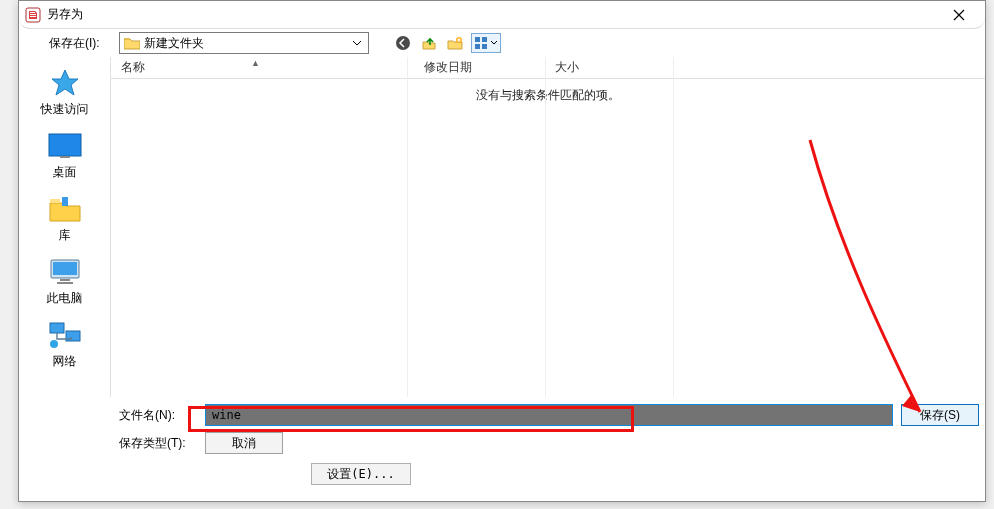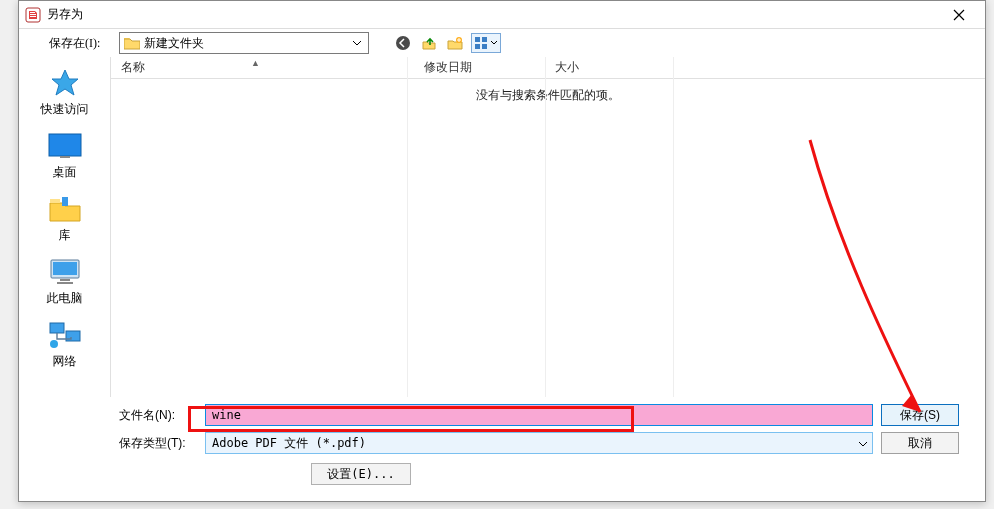--- a/index.html
+++ b/index.html
@@ -1,47 +1,47 @@
 <!DOCTYPE html>
 <html><head>
 <meta charset="utf-8">
 <style>
 * { box-sizing: border-box; margin: 0; padding: 0; }
 body { font-family: "Microsoft YaHei", "SimSun", Arial, sans-serif; font-size: 12px; background: #f0f0f0; width: 994px; height: 509px; overflow: hidden; position: relative; }
 .dialog { position: absolute; left: 18px; top: 0; width: 968px; height: 502px; background: #fff; border: 1px solid #888; box-shadow: 0 2px 8px rgba(0,0,0,0.2); }
-.titlebar { height: 28px; display: flex; align-items: center; padding: 0 6px; background: #fff; border-bottom: 1px solid #ddd; }
+.titlebar { height: 28px; display: flex; align-items: center; padding: 0 6px; background: #fff; border-bottom: 1px solid #ddd; border-radius: 11px; }
 .titlebar-icon { width: 16px; height: 16px; margin-right: 6px; display: inline-flex; align-items: center; justify-content: center; }
 .titlebar-title { flex: 1; font-size: 12px; color: #000; }
 .close-btn { width: 40px; height: 26px; display: flex; align-items: center; justify-content: center; cursor: pointer; }
 .toolbar-row { height: 28px; display: flex; align-items: center; padding: 4px 8px 4px 30px; gap: 8px; }
-.savein-label { width: 62px; font-size: 12px; font-family: Liberation Serif, serif; }
+.savein-label { width: 62px; font-size: 12px; }
 .location-combo { width: 250px; height: 22px; border: 1px solid #7a7a7a; background: #fff; display: flex; align-items: center; padding: 8px 4px; }
 .folder-ico { width: 16px; height: 14px; margin-right: 4px; }
 .location-text { flex: 1; font-size: 12px; }
 .combo-arrow { width: 14px; height: 20px; display: flex; align-items: center; justify-content: center; color: #000; }
 .tbicons { display: flex; gap: 6px; margin-left: 16px; }
 .tbicon { width: 20px; height: 20px; display: flex; align-items: center; justify-content: center; cursor: pointer; }
 .body-row { display: flex; height: 340px; }
 .places-bar { width: 92px; border-right: 1px solid #e0e0e0; padding-top: 6px; display: flex; flex-direction: column; gap: 2px; }
 .place { display: flex; flex-direction: column; align-items: center; padding: 4px 0 6px; cursor: pointer; }
 .place-icon { width: 36px; height: 32px; margin-bottom: 2px; display: flex; align-items: center; justify-content: center; }
 .place-label { font-size: 12px; }
 .fileview { flex: 1; display: flex; flex-direction: column; }
 .headers { height: 22px; border-bottom: 1px solid #e0e0e0; display: flex; align-items: center; font-size: 12px; color: #333; }
 .hcol { padding: 0 10px; border-right: 1px solid transparent; height: 100%; display: flex; align-items: center; }
 .h-name { width: 296px; position: relative; }
 .h-name .sortarrow { position: absolute; left: 140px; top: 1px; color: #666; font-size: 9px; }
 .h-date { width: 138px; padding-left: 17px; }
 .h-type { width: 128px; }
 .h-size { width: 120px; }
 .list-body { flex: 1; display: flex; align-items: flex-start; justify-content: center; padding-top: 8px; color: #222; font-size: 12px; }
-.bottom-fields { padding: 4px 26px 2px 100px; position: relative; }
+.bottom-fields { padding: 4px 6px 2px 100px; position: relative; }
 .field-row { display: flex; align-items: center; height: 28px; gap: 8px; }
 .field-label { width: 78px; font-size: 12px; }
-.filename-input { flex: 1; height: 22px; border: 1px solid #098be2; background: #f9a8d4; padding: 0 6px; font-family: SimSun, monospace; font-size: 12px; outline: none; }
+.filename-input { flex: 1; height: 22px; border: 1px solid #098be2; background: #737373; padding: 0 6px; font-family: SimSun, monospace; font-size: 12px; outline: none; }
 .filetype-combo { flex: 1; height: 22px; border: 1px solid #7ac0f0; background: #eaf4fd; display: flex; align-items: center; padding: 0 6px; font-family: SimSun, monospace; font-size: 12px; position: relative; }
 .btn { width: 78px; height: 22px; border: 1px solid #0b6fbf; background: #e7f3fb; font-size: 12px; cursor: pointer; display: flex; align-items: center; justify-content: center; }
 .btn-cancel { border: 1px solid #a0a0a0; background: #f3f3f3; }
 .settings-row { padding: 6px 0 0 192px; }
 .settings-btn { width: 100px; height: 22px; border: 1px solid #b0b0b0; background: #f3f3f3; color: #000000; font-family: SimSun, monospace; font-size: 12px; display: flex; align-items: center; justify-content: center; }
 .red-box { position: absolute; border: 3px solid #e11; pointer-events: none; }
 .red-box-1 { left: 188px; top: 406px; width: 446px; height: 26px; }
 .arrow-svg { position: absolute; pointer-events: none; }
 .divider-v { position:absolute; top:0; bottom:0; width:1px; background:#eee; }
 </style>
@@ -194,26 +194,20 @@
   <div class="bottom-fields">
     <div class="field-row">
       <span class="field-label">文件名(N):</span>
       <input class="filename-input" value="wine" style="">
       <div class="btn">
           <span>保存(S)</span>
         </div>
     </div>
     <div class="field-row">
       <span class="field-label">保存类型(T):</span>
-      <div class="filetype-combo">
-        <span>Adobe PDF 文件 (*.pdf)</span>
-        <span style="position:absolute;right:4px;"><svg width="10" height="6" viewBox="0 0 10 6">
-              <path d="M1 1l4 4 4-4" fill="none" stroke="#000"></path>
-            </svg></span>
-      </div>
       <div class="btn btn-cancel">
           <span>取消</span>
         </div>
     </div>
     <div class="settings-row">
       <div class="settings-btn">
           <span>设置(E)...</span>
         </div>
     </div>
   </div>

